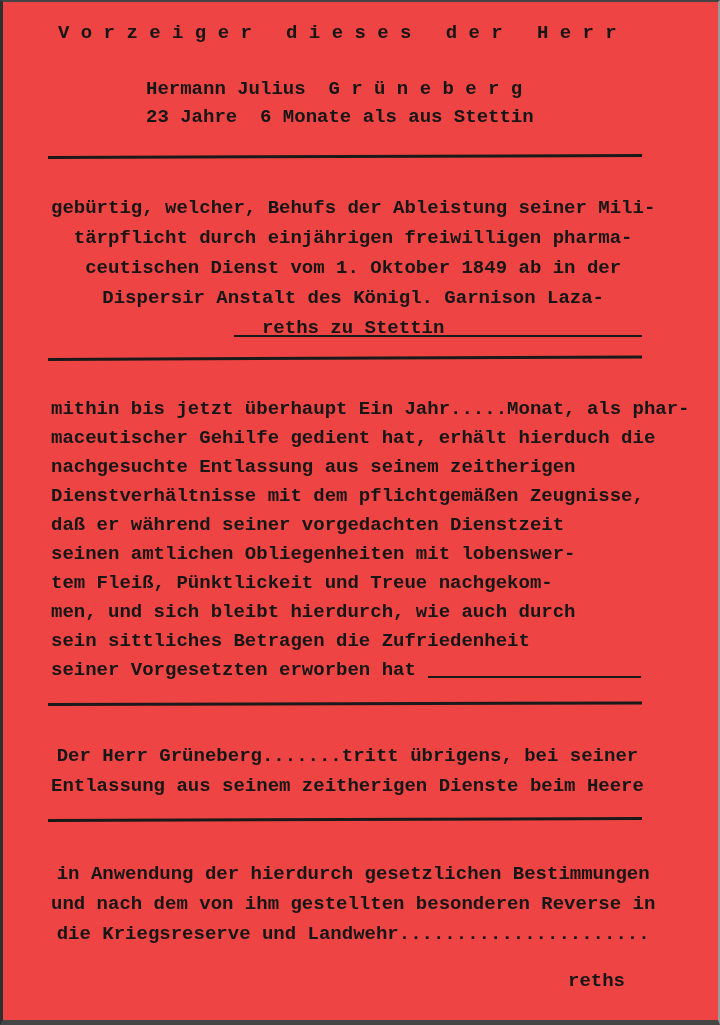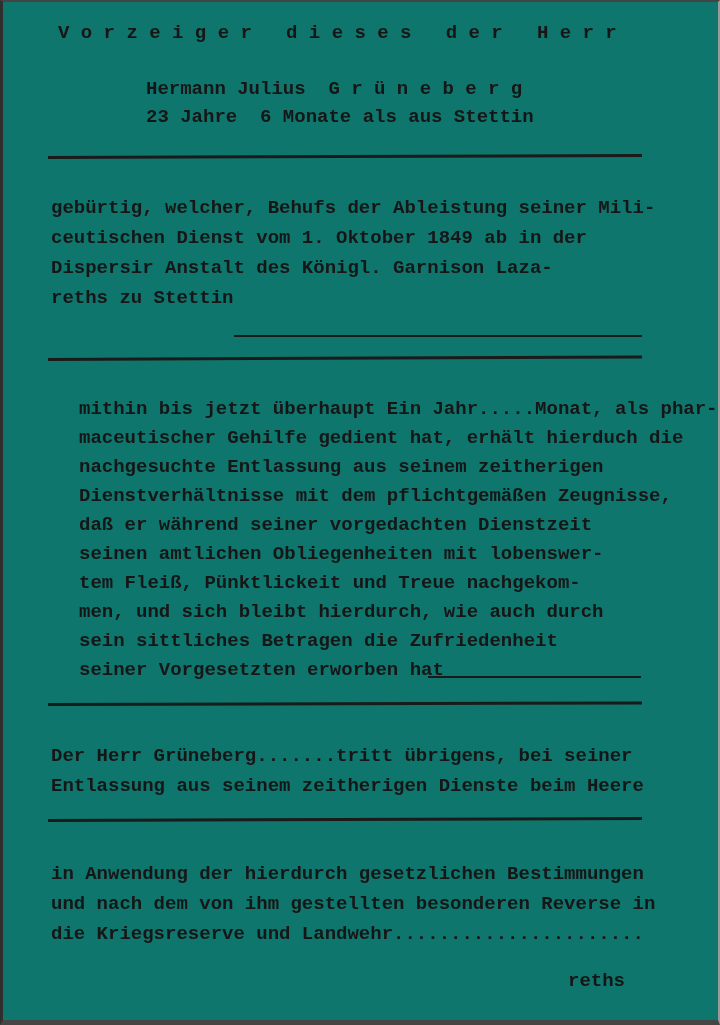--- a/index.html
+++ b/index.html
@@ -1,34 +1,34 @@
 <!DOCTYPE html>
 <html><head>
 <meta charset="utf-8">
 <style>
   html, body { margin: 0; padding: 0; background: #ffffff; }
   .page {
     position: relative;
     width: 720px;
     height: 1025px;
     box-sizing: border-box;
-    background: #0f766e;
+    background: #ef4444;
     border-left: 3px solid #2f2f2f;
     border-top: 2px solid #444444;
     border-right: 2px solid #9a9a9a;
     border-bottom: 5px solid #454545;
     overflow: hidden;
     font-family: "Liberation Mono", "DejaVu Sans Mono", monospace;
     font-weight: bold;
     font-size: 19px;
     color: #161616;
   }
   .abs { position: absolute; white-space: pre; }
   .block { position: absolute; }
-  .pline { height: 30px; line-height: 30px; white-space: pre; }
+  .pline { height: 30px; line-height: 30px; white-space: pre; text-align: center; }
   .pline29 { height: 29px; line-height: 29px; white-space: pre; }
   .rule {
     position: absolute;
     height: 3px;
     background: #1a1a1a;
     transform-origin: left center;
   }
   .blank-rule {
     position: absolute;
     height: 2px;
@@ -42,30 +42,31 @@
 
   <div class="abs" style="left:55px; top:20px;">V o r z e i g e r   d i e s e s   d e r   H e r r</div>
 
   <div class="abs" style="left:143px; top:76px;">Hermann Julius  G r ü n e b e r g</div>
   <div class="abs" style="left:143px; top:104px;">23 Jahre  6 Monate als aus Stettin</div>
 
   <div class="rule" style="left:45px; top:154px; width:594px; transform:rotate(-0.2deg);"></div>
 
   <div class="block" style="left:48px; top:191px;">
     <div class="pline">gebürtig, welcher, Behufs der Ableistung seiner Mili-</div>
+    <div class="pline">tärpflicht durch einjährigen freiwilligen pharma-</div>
     <div class="pline">ceutischen Dienst vom 1. Oktober 1849 ab in der</div>
     <div class="pline">Dispersir Anstalt des Königl. Garnison Laza-</div>
     <div class="pline">reths zu Stettin</div>
   </div>
 
   <div class="blank-rule" style="left:231px; top:333px; width:408px;"></div>
 
   <div class="rule" style="left:45px; top:356px; width:594px; transform:rotate(-0.25deg);"></div>
 
-  <div class="block" style="left:48px; top:393px;margin-left:28px;">
+  <div class="block" style="left:48px; top:393px;">
     <div class="pline29">mithin bis jetzt überhaupt Ein Jahr.....Monat, als phar-</div>
     <div class="pline29">maceutischer Gehilfe gedient hat, erhält hierduch die</div>
     <div class="pline29">nachgesuchte Entlassung aus seinem zeitherigen</div>
     <div class="pline29">Dienstverhältnisse mit dem pflichtgemäßen Zeugnisse,</div>
     <div class="pline29">daß er während seiner vorgedachten Dienstzeit</div>
     <div class="pline29">seinen amtlichen Obliegenheiten mit lobenswer-</div>
     <div class="pline29">tem Fleiß, Pünktlickeit und Treue nachgekom-</div>
     <div class="pline29">men, und sich bleibt hierdurch, wie auch durch</div>
     <div class="pline29">sein sittliches Betragen die Zufriedenheit</div>
     <div class="pline29">seiner Vorgesetzten erworben hat</div>

